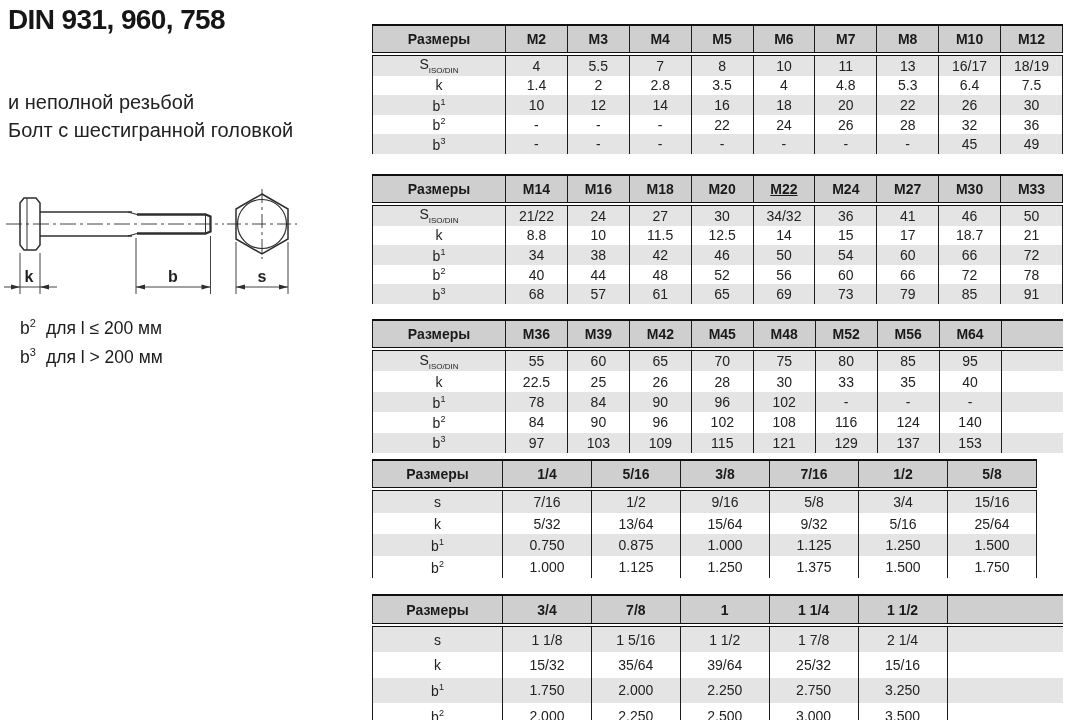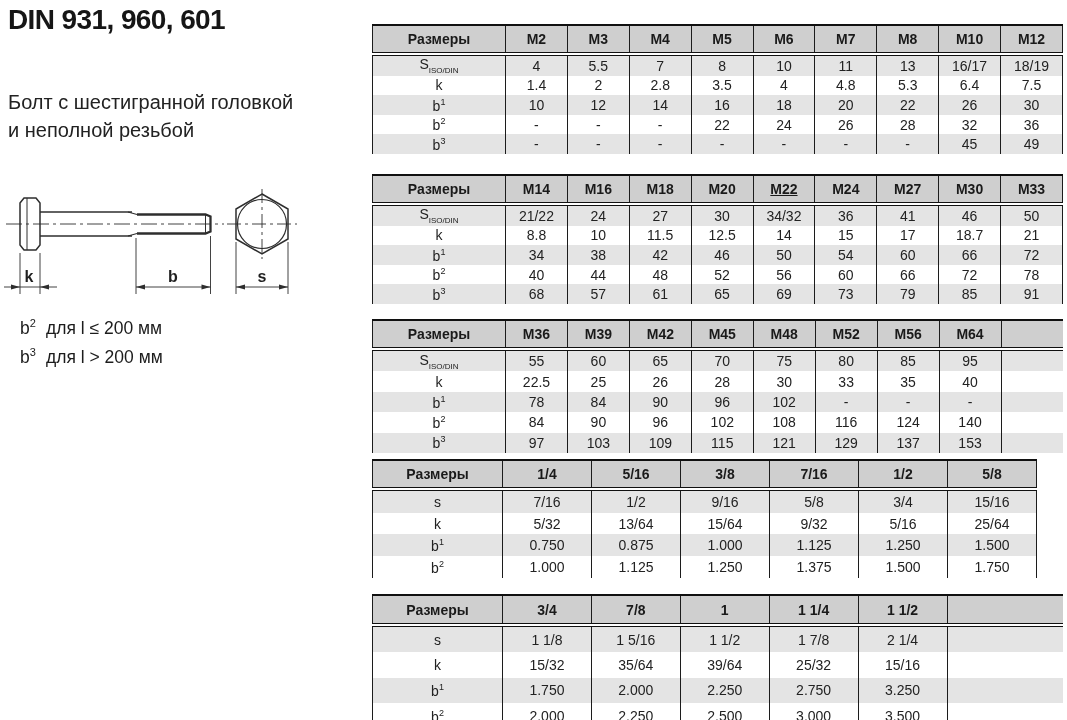--- a/index.html
+++ b/index.html
@@ -40,26 +40,26 @@
   .tbl sub{font-size:8px;letter-spacing:0;}
   .tbl sup{font-size:9px;}
   .fn-sym{display:inline-block;min-width:26px;}
 </style>
 </head>
 <body>
 
 <div class="page">
 
   <div class="titles">
-    <div class="title-line">DIN 931, 960, 601</div>
+    <div class="title-line">DIN 931, 960, 758</div>
   </div>
 
   <div class="subtitle">
+    <div>и неполной резьбой</div>
     <div>Болт с шестигранной головкой</div>
-    <div>и неполной резьбой</div>
   </div>
 
   <svg class="drawing" width="350" height="126" viewBox="0 0 350 126">
     <g stroke-width="1.5">
 
       <polygon class="outline" points="20,17 24,12 36,12 40,17 40,59 36,64 24,64 20,59"></polygon>
       <line x1="27" y1="12" x2="27" y2="64" stroke-width="1"></line>
 
       <line x1="40" y1="26" x2="132" y2="26"></line>
       <line x1="40" y1="50" x2="132" y2="50"></line>

